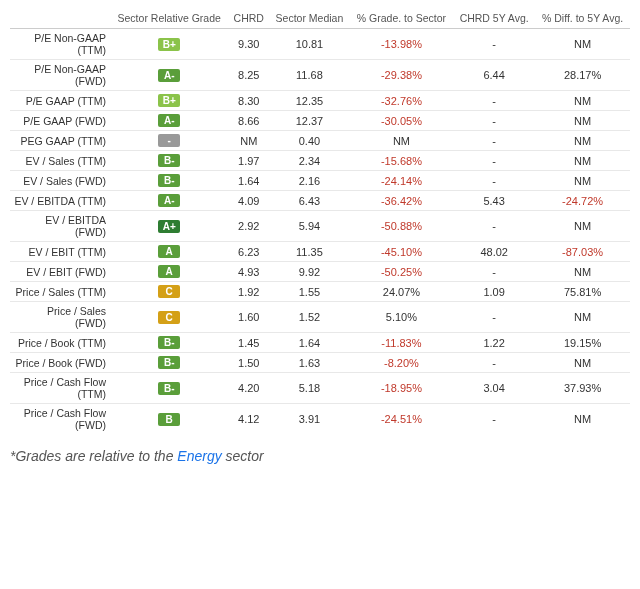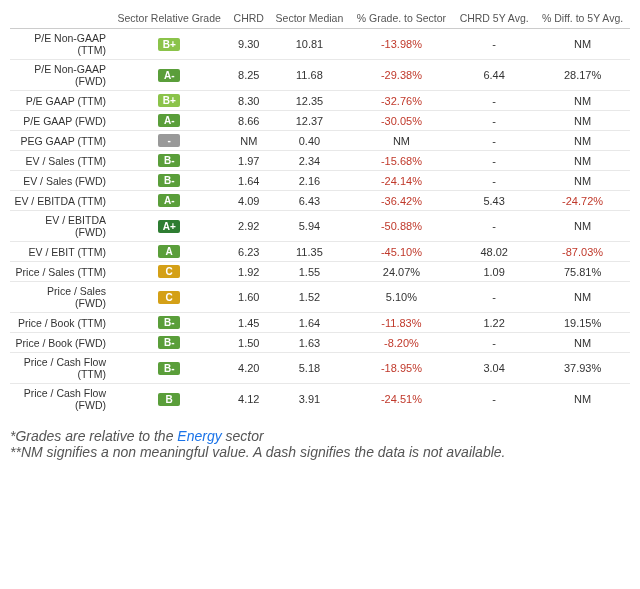--- a/index.html
+++ b/index.html
@@ -176,20 +176,29 @@
         <tr>
           <td>EV / EBIT (TTM)</td>
           <td><span class="grade-badge grade-green">A</span></td>
           <td>6.23</td>
           <td>11.35</td>
           <td class="negative">-45.10%</td>
           <td>48.02</td>
           <td class="negative">-87.03%</td>
         </tr>
         <tr>
+          <td>EV / EBIT (FWD)</td>
+          <td><span class="grade-badge grade-green">A</span></td>
+          <td>4.93</td>
+          <td>9.92</td>
+          <td class="negative">-50.25%</td>
+          <td>-</td>
+          <td>NM</td>
+        </tr>
+        <tr>
           <td>Price / Sales (TTM)</td>
           <td><span class="grade-badge grade-yellow">C</span></td>
           <td>1.92</td>
           <td>1.55</td>
           <td>24.07%</td>
           <td>1.09</td>
           <td>75.81%</td>
         </tr>
         <tr>
           <td>Price / Sales (FWD)</td>
@@ -237,14 +246,13 @@
           <td>NM</td>
         </tr>
       </tbody>
   </table>
 </div>
 
 <div class="footnotes">
   <div>
     *Grades are relative to the <span class="link">Energy</span> sector
   </div>
-  <div>**NM signifies a non meaningful value. A dash signifies the data is not available.</div>
 </div>
 
 </body></html>

